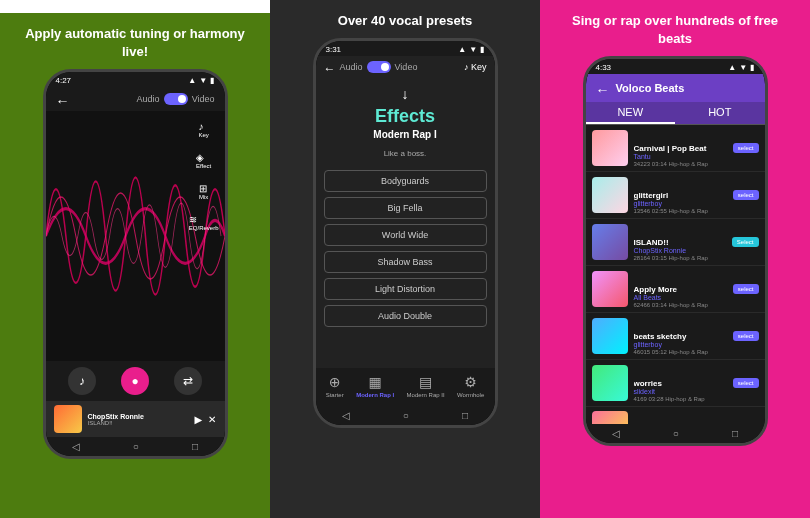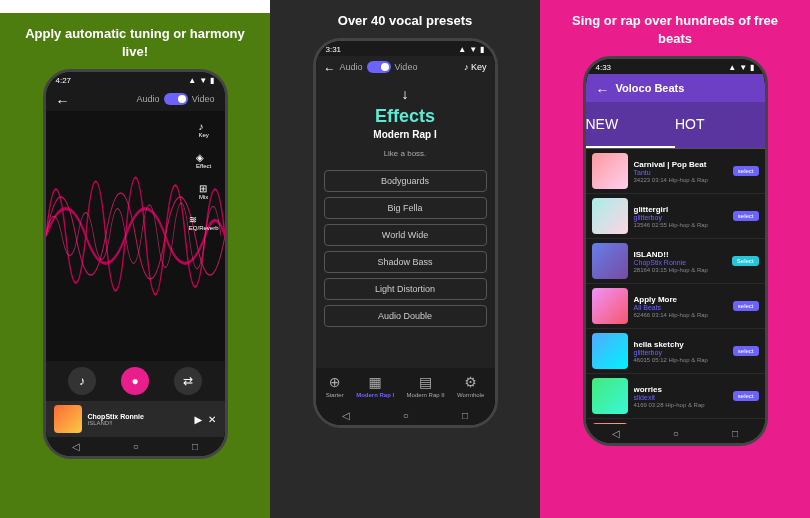--- a/index.html
+++ b/index.html
@@ -312,23 +312,23 @@
       font-weight: bold;
     }
     .beats-tabs {
       display: flex;
       gap: 0;
       border-bottom: 1px solid #555;
       width: 100%;
     }
     .beats-tab {
       flex: 1;
-      text-align: left;
-      padding: 14px 0;
-      font-size: 14px;
+      text-align: center;
+      padding: 4px 0;
+      font-size: 11px;
       color: white;
       background: #5a35a0;
     }
     .beats-tab.active {
       border-bottom: 2px solid white;
     }
 
     .beats-list {
       flex: 1;
       overflow: hidden;
@@ -345,20 +345,21 @@
     .beat-thumb {
       width: 36px;
       height: 36px;
       border-radius: 4px;
       flex-shrink: 0;
       object-fit: cover;
     }
     .beat-info {
       flex: 1;
       min-width: 0;
+      margin-top: 15px;
     }
     .beat-name {
       font-size: 8px;
       color: white;
       font-weight: bold;
       white-space: nowrap;
       overflow: hidden;
       text-overflow: ellipsis;
     }
     .beat-artist {
@@ -618,21 +619,21 @@
             <div class="beat-meta">
               <span>62466</span> <span>03:14</span> <span>Hip-hop &amp; Rap</span>
             </div>
           </div>
           <div class="beat-select-btn">select</div>
         </div>
 
         <div class="beat-item">
           <div class="beat-thumb thumb-5"></div>
           <div class="beat-info">
-            <div class="beat-name">hella sketchy</div>
+            <div class="beat-name">beats sketchy</div>
             <div class="beat-artist">glitterboy</div>
             <div class="beat-meta">
               <span>46015</span> <span>05:12</span> <span>Hip-hop &amp; Rap</span>
             </div>
           </div>
           <div class="beat-select-btn">select</div>
         </div>
 
         <div class="beat-item">
           <div class="beat-thumb thumb-6"></div>

